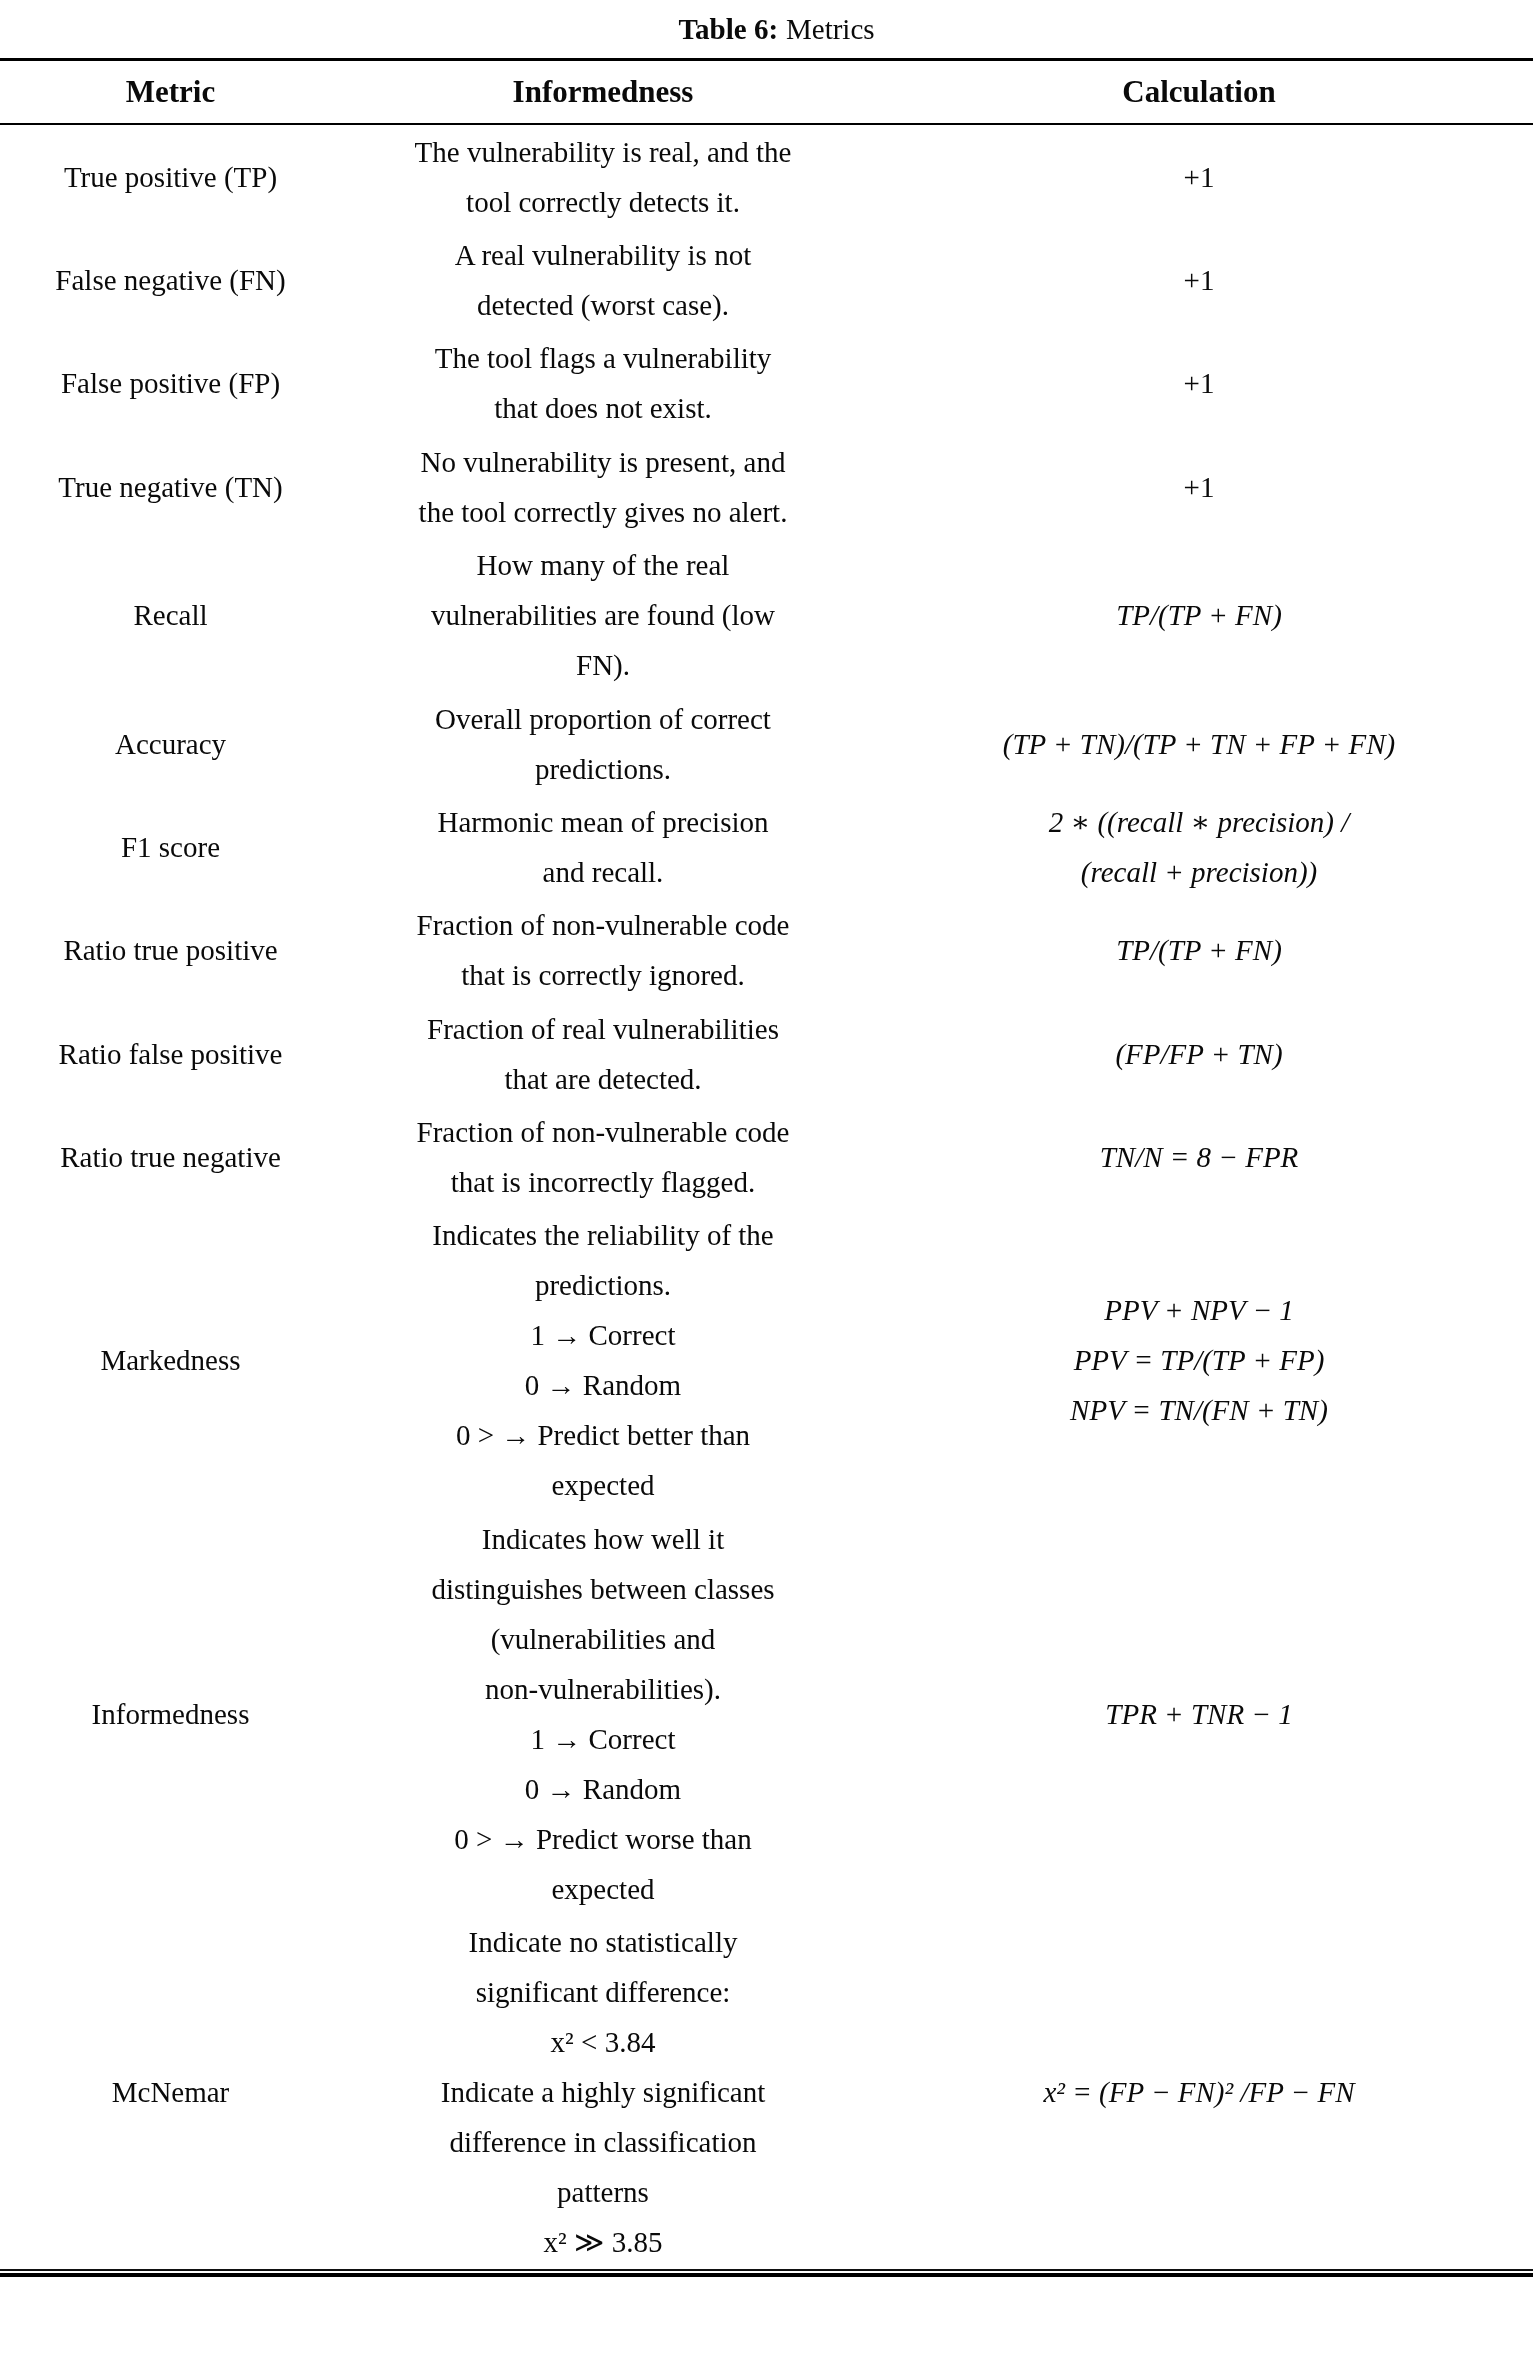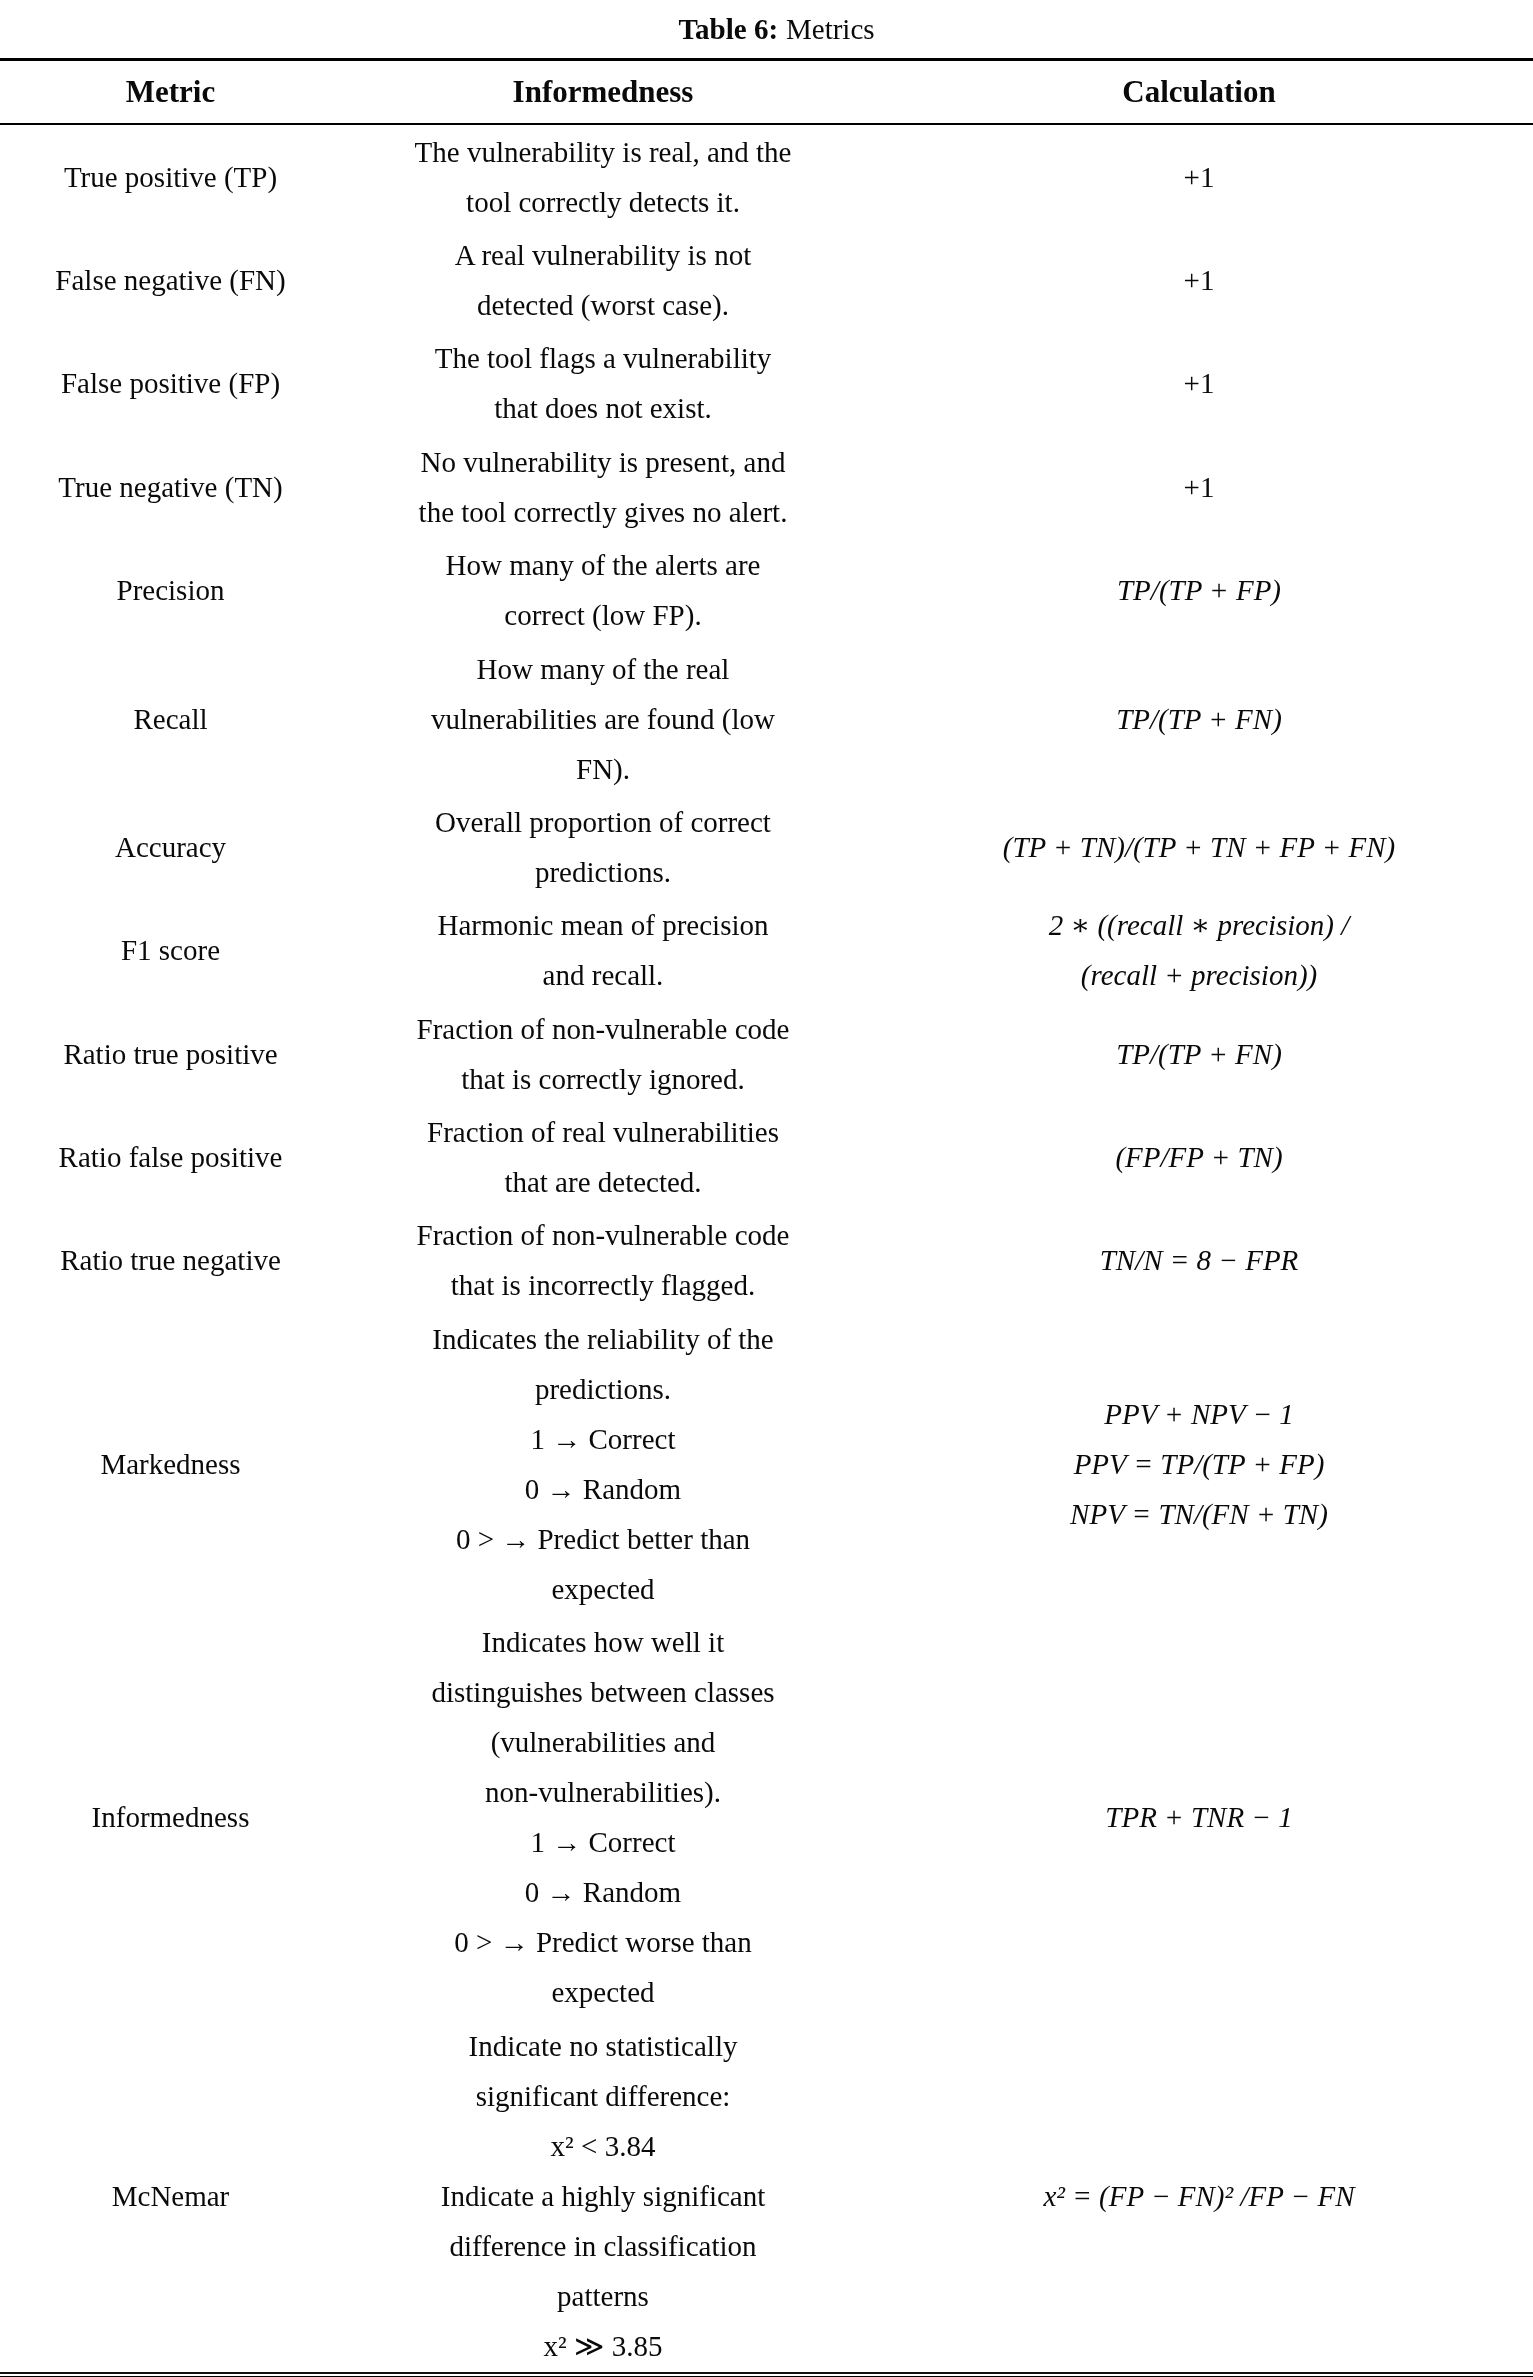--- a/index.html
+++ b/index.html
@@ -101,26 +101,20 @@
 that does not exist.</td>
         <td class="calc">+1</td>
       </tr>
       <tr class="count">
         <td class="metric">True negative (TN)</td>
         <td class="desc">No vulnerability is present, and
 the tool correctly gives no alert.</td>
         <td class="calc">+1</td>
       </tr>
       <tr>
-        <td class="metric">Precision</td>
-        <td class="desc">How many of the alerts are
-correct (low FP).</td>
-        <td class="calc">TP/(TP + FP)</td>
-      </tr>
-      <tr>
         <td class="metric">Recall</td>
         <td class="desc">How many of the real
 vulnerabilities are found (low
 FN).</td>
         <td class="calc">TP/(TP + FN)</td>
       </tr>
       <tr>
         <td class="metric">Accuracy</td>
         <td class="desc">Overall proportion of correct
 predictions.</td>

